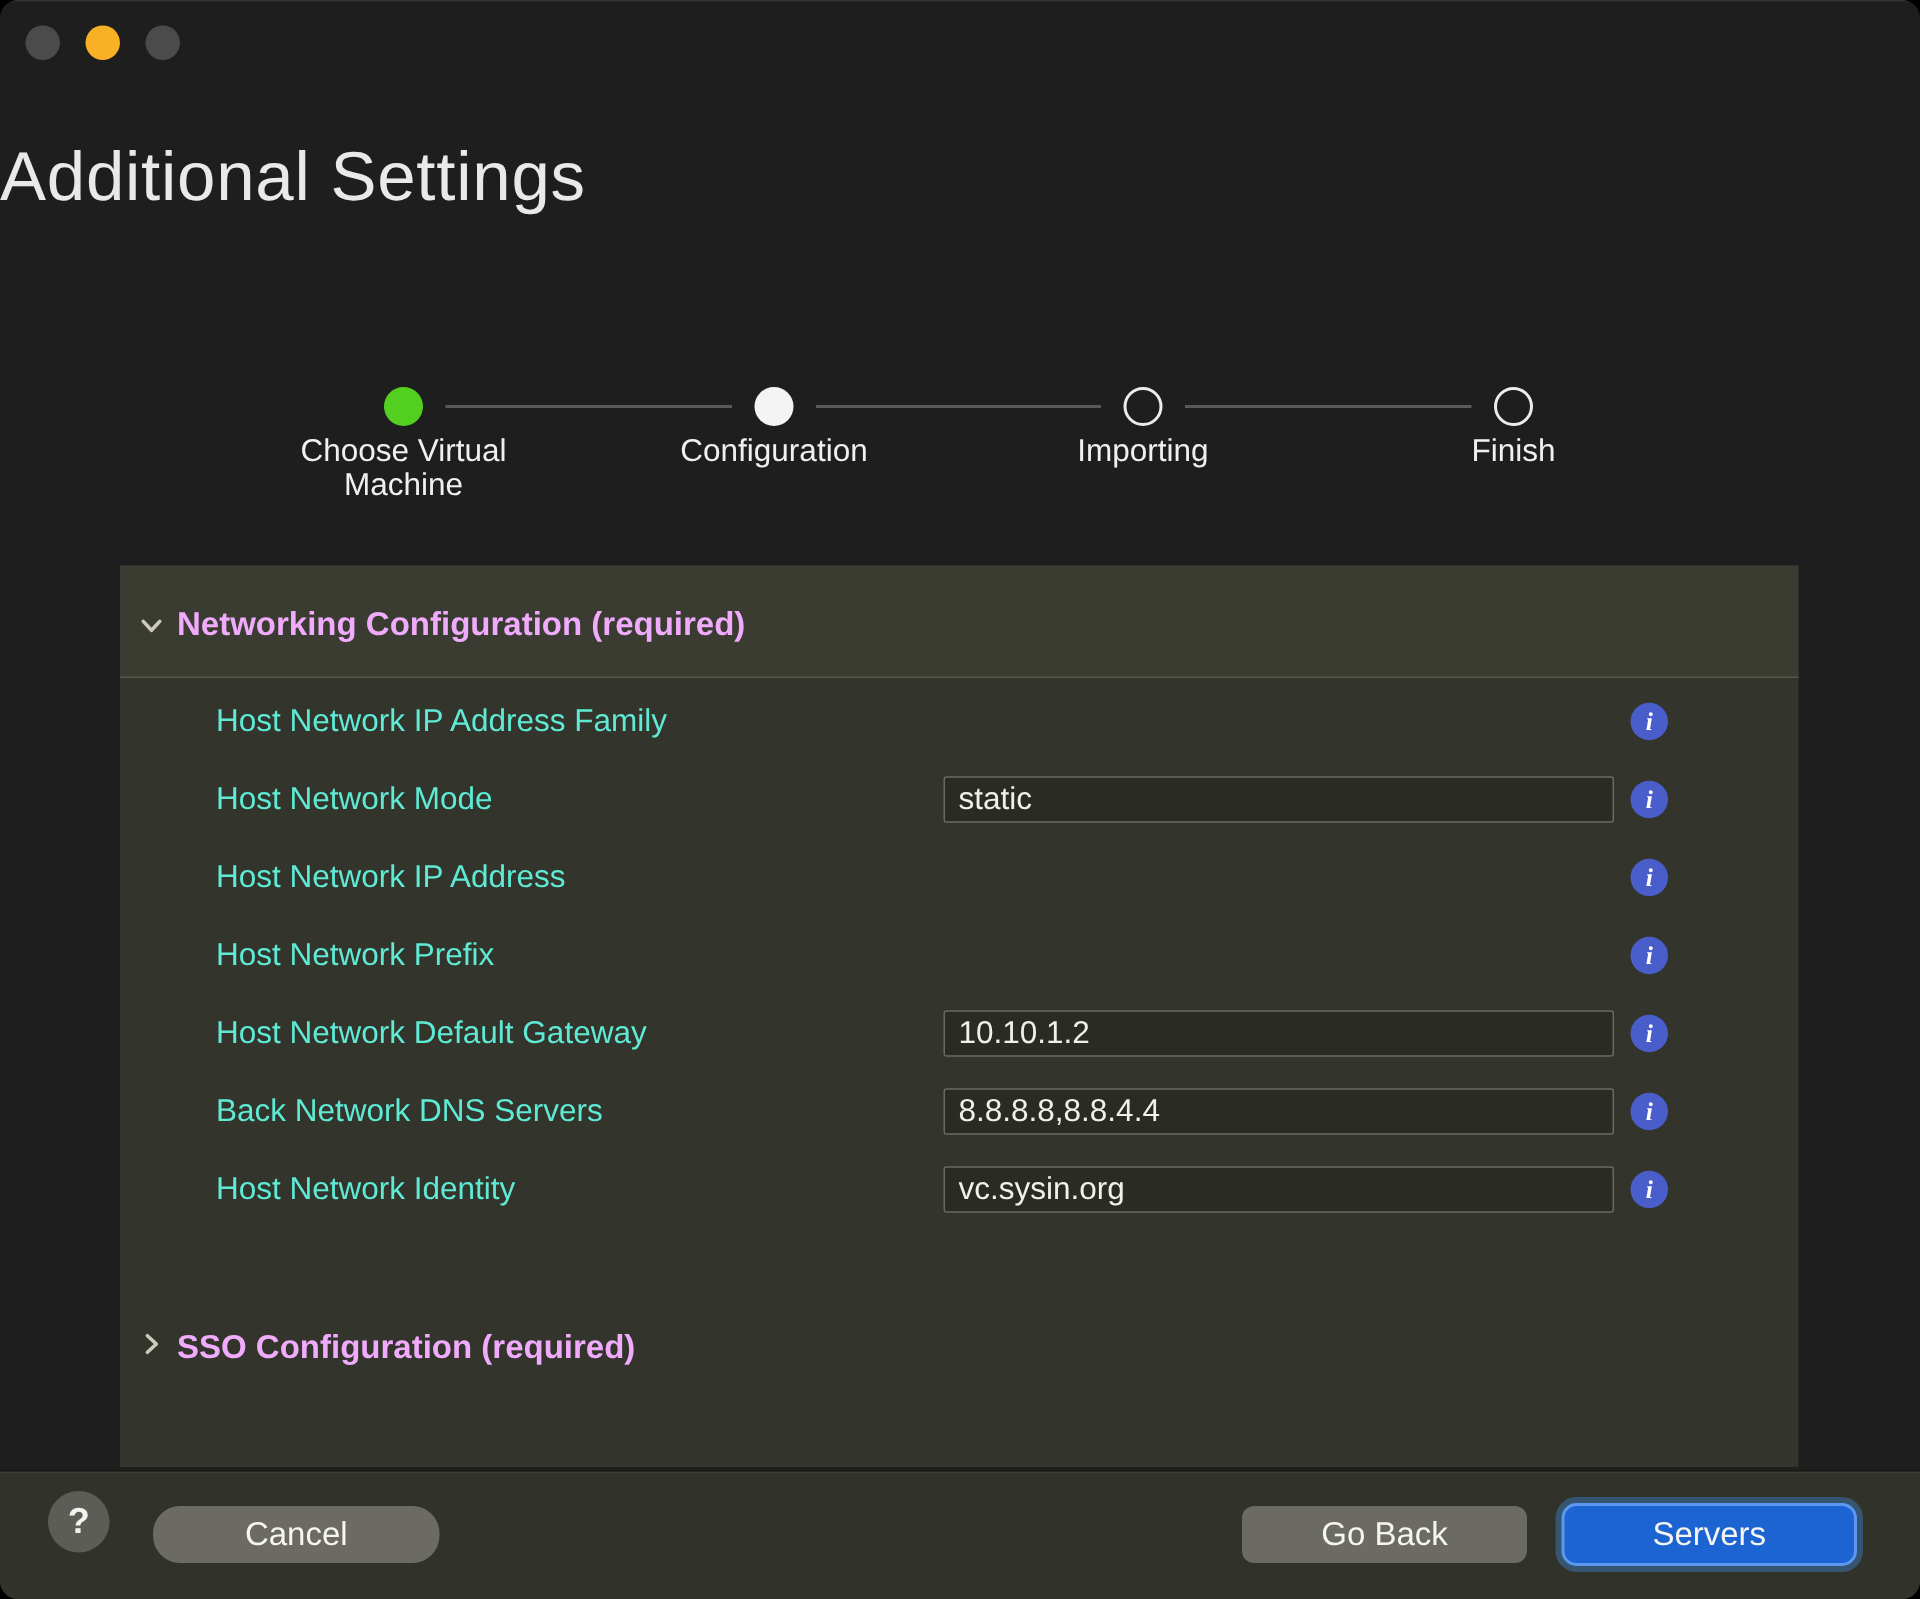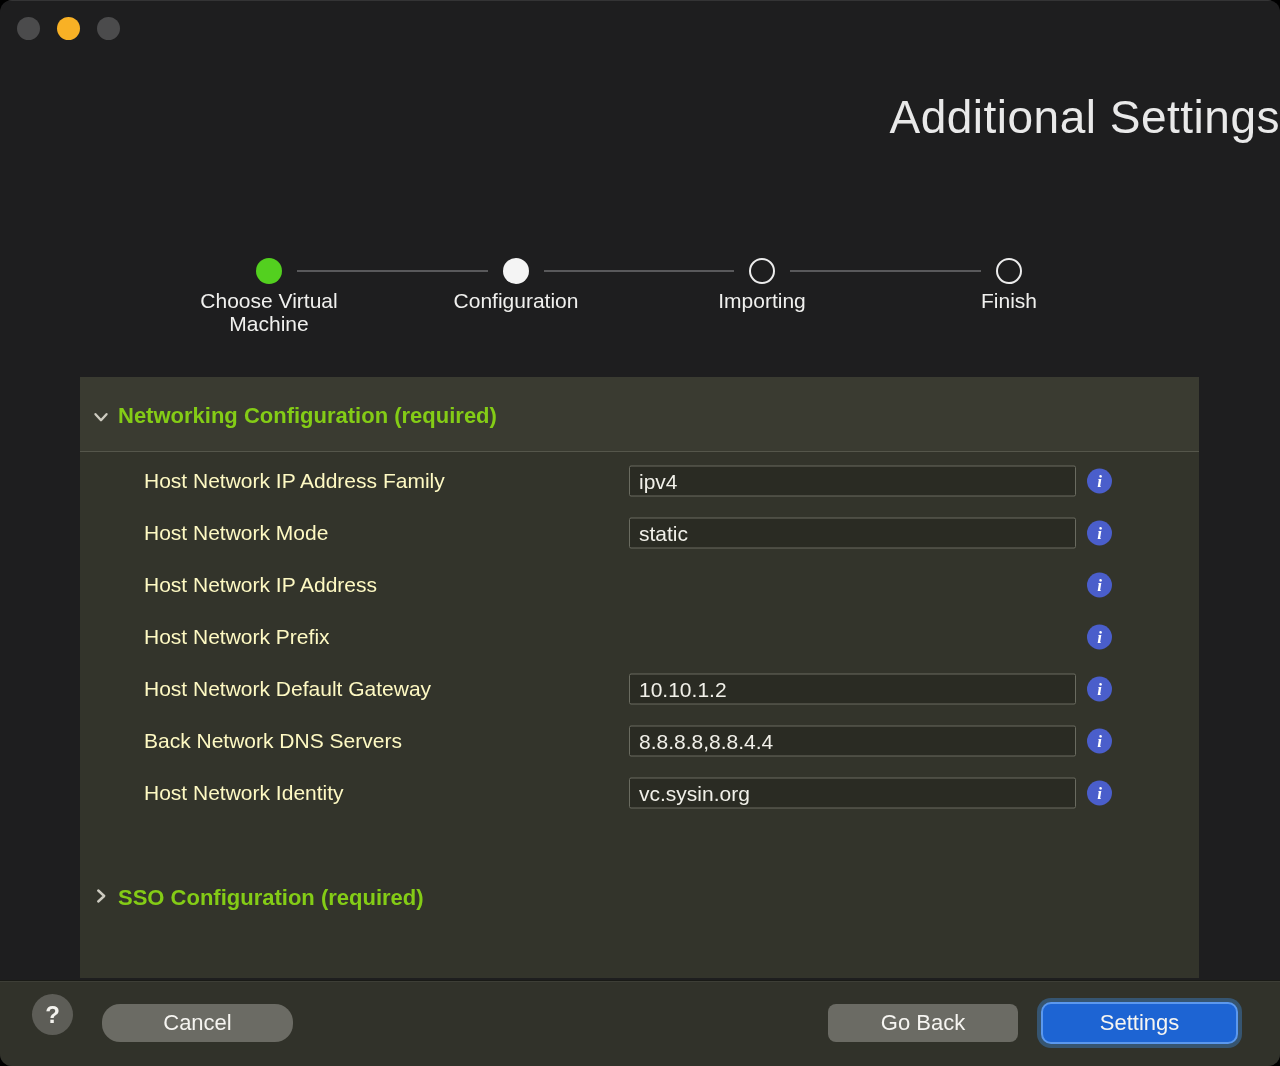--- a/index.html
+++ b/index.html
@@ -35,21 +35,21 @@
     width: 23px; height: 23px;
     border-radius: 50%;
   }
   .tl-gray  { background: #4b4b4c; }
   .tl-yellow{ background: #f8b125; }
 
   
   .page-title {
     position: absolute;
     top: 90px; left: 0; right: 0;
-    text-align: right;
+    text-align: left;
     font-size: 46px;
     font-weight: 400;
     color: #e9e9e9;
     letter-spacing: 0.5px;
   }
 
   
   .stepper { position: absolute; top: 0; left: 0; width: 100%; height: 0; }
   .step-dot {
     position: absolute;
@@ -98,39 +98,39 @@
     left: 10px;
     display: flex;
     align-items: center;
     gap: 6px;
     cursor: default;
   }
   .section-head .chev { display: inline-flex; margin-top: 2px; }
   .section-title {
     font-size: 22px;
     font-weight: 700;
-    color: #84cc16;
+    color: #f0abfc;
   }
   .head-networking { top: 26px; }
   .head-sso { position: absolute; left: 10px; top: 508px; display: flex; align-items: flex-start; gap: 6px; }
 
   
   .form-rows { position: absolute; top: 76px; left: 0; right: 0; }
   .form-row {
     position: absolute;
     left: 0; right: 0;
     height: 52px;
   }
   .field-label {
     position: absolute;
     left: 64px;
     top: 50%;
     transform: translateY(-50%);
     font-size: 21px;
-    color: #fef9c3;
+    color: #5eead4;
   }
   .field-input {
     position: absolute;
     left: 549px;
     top: 50%;
     transform: translateY(-50%);
     width: 447px;
     height: 31px;
     background: #2a2b23;
     border: 1px solid #6a6b60;
@@ -248,21 +248,20 @@
             </svg>
         </span>
         <span class="section-title">Networking Configuration (required)</span>
       </div>
     </div>
 
     <div class="form-rows">
 
       <div class="form-row" style="top:2px">
         <span class="field-label">Host Network IP Address Family</span>
-        <input class="field-input" type="text" value="ipv4" style="">
         <span class="info-icon">i</span>
       </div>
 
       <div class="form-row" style="top:54px">
         <span class="field-label">Host Network Mode</span>
         <input class="field-input" type="text" value="static" style="">
         <span class="info-icon">i</span>
       </div>
 
       <div class="form-row" style="top:106px">
@@ -303,16 +302,16 @@
       </span>
       <span class="section-title">SSO Configuration (required)</span>
     </div>
 
   </div>
 
   <div class="footer">
     <button class="help-button">?</button>
     <button class="btn btn-gray btn-cancel">Cancel</button>
     <button class="btn btn-gray btn-goback">Go Back</button>
-    <button class="btn btn-continue">Settings</button>
+    <button class="btn btn-continue">Servers</button>
   </div>
 
 </div>
 
 </body></html>

